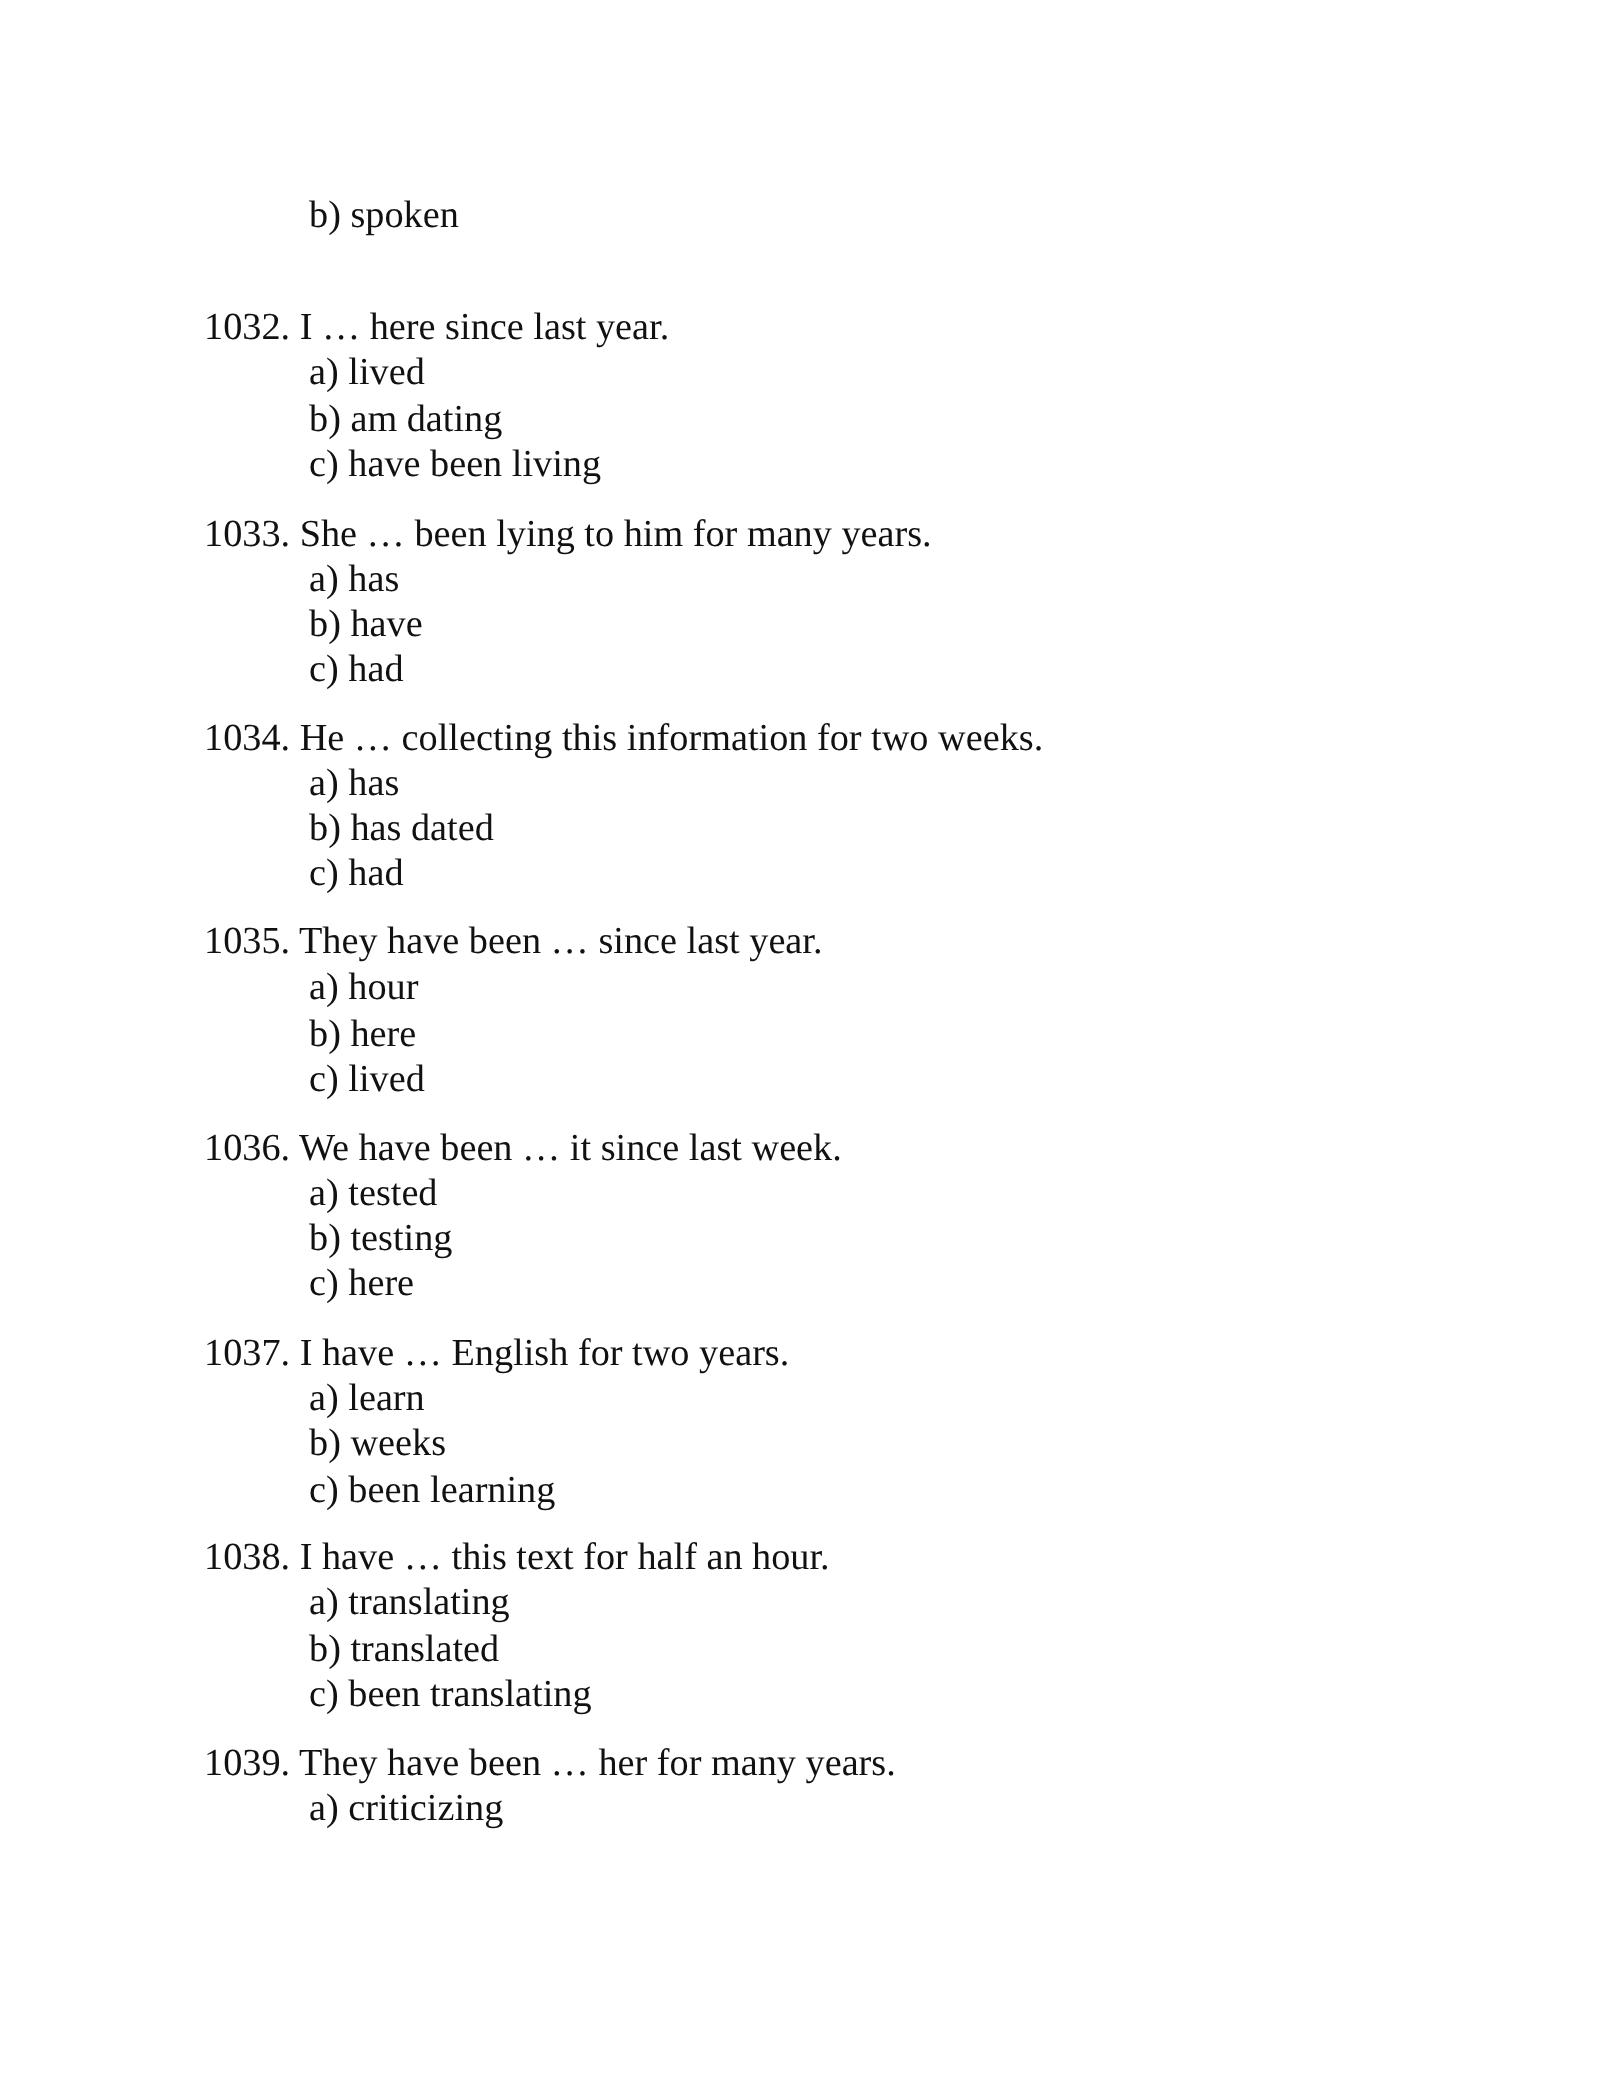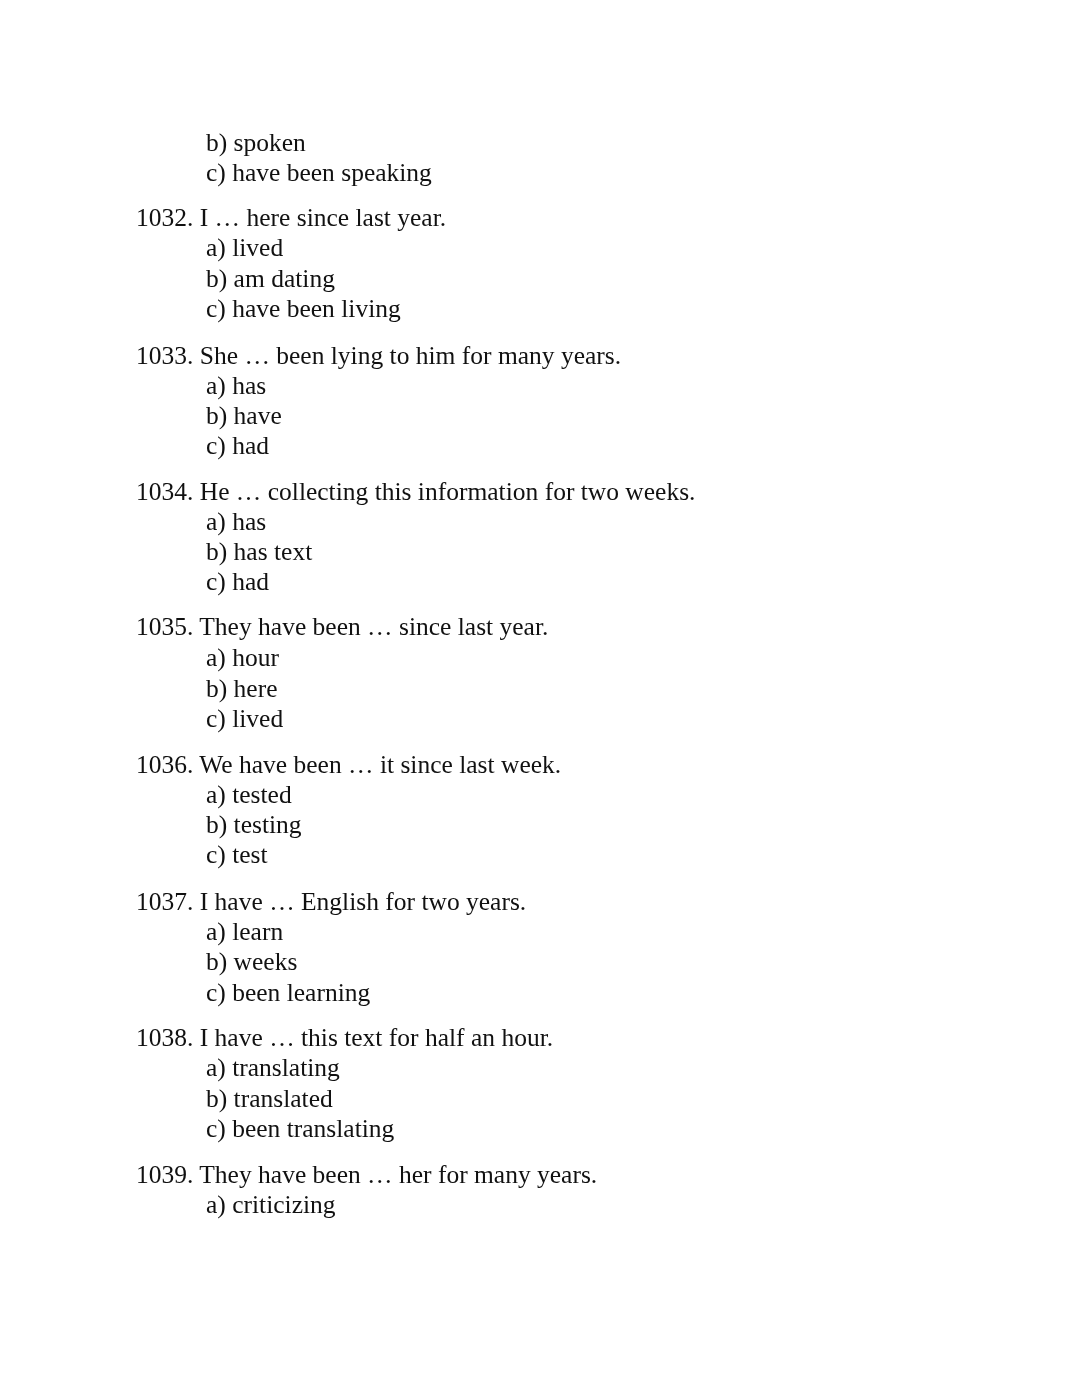--- a/index.html
+++ b/index.html
@@ -31,55 +31,54 @@
     }
     .q { left: 136px; }
     .opt { left: 206px; }
   </style>
 </head>
 <body>
 
 <div class="page">
 
   <div class="line opt" style="top:128px">b) spoken</div>
-  <div class="line opt" style="top:158px">c) have been speaking</div>
 
   <div>
     <div class="line q" style="top:203px">1032. I … here since last year.</div>
     <div class="line opt" style="top:233px">a) lived</div>
     <div class="line opt" style="top:264px">b) am dating</div>
     <div class="line opt" style="top:294px">c) have been living</div>
   </div>
 
   <div>
     <div class="line q" style="top:341px">1033. She … been lying to him for many years.</div>
     <div class="line opt" style="top:371px">a) has</div>
     <div class="line opt" style="top:401px">b) have</div>
     <div class="line opt" style="top:431px">c) had</div>
   </div>
 
   <div>
     <div class="line q" style="top:477px">1034. He … collecting this information for two weeks.</div>
     <div class="line opt" style="top:507px">a) has</div>
-    <div class="line opt" style="top:537px">b) has text</div>
+    <div class="line opt" style="top:537px">b) has dated</div>
     <div class="line opt" style="top:567px">c) had</div>
   </div>
 
   <div>
     <div class="line q" style="top:612px">1035. They have been … since last year.</div>
     <div class="line opt" style="top:643px">a) hour</div>
     <div class="line opt" style="top:674px">b) here</div>
     <div class="line opt" style="top:704px">c) lived</div>
   </div>
 
   <div>
     <div class="line q" style="top:750px">1036. We have been … it since last week.</div>
     <div class="line opt" style="top:780px">a) tested</div>
     <div class="line opt" style="top:810px">b) testing</div>
-    <div class="line opt" style="top:840px">c) test</div>
+    <div class="line opt" style="top:840px">c) here</div>
   </div>
 
   <div>
     <div class="line q" style="top:887px">1037. I have … English for two years.</div>
     <div class="line opt" style="top:917px">a) learn</div>
     <div class="line opt" style="top:947px">b) weeks</div>
     <div class="line opt" style="top:978px">c) been learning</div>
   </div>
 
   <div>

